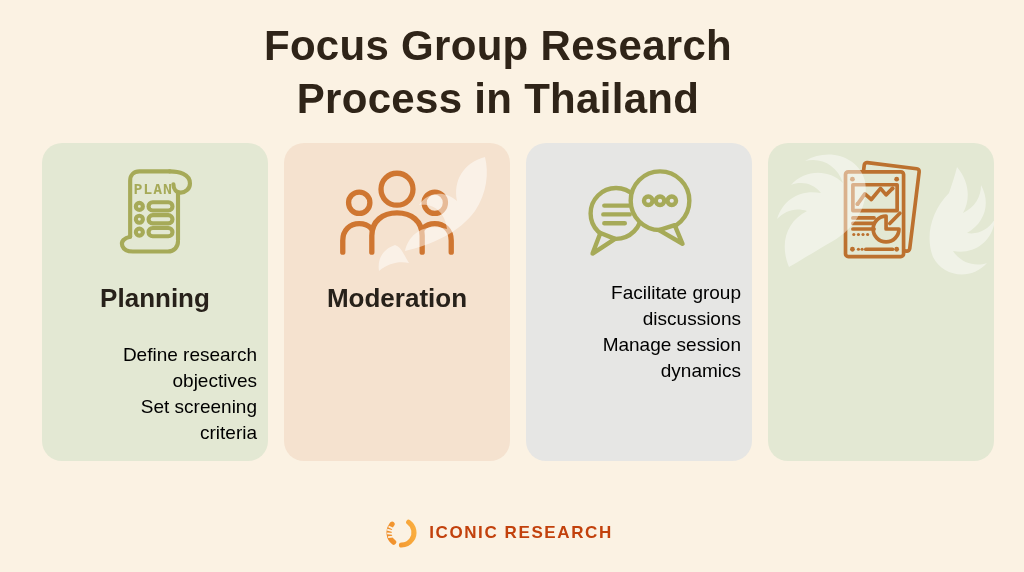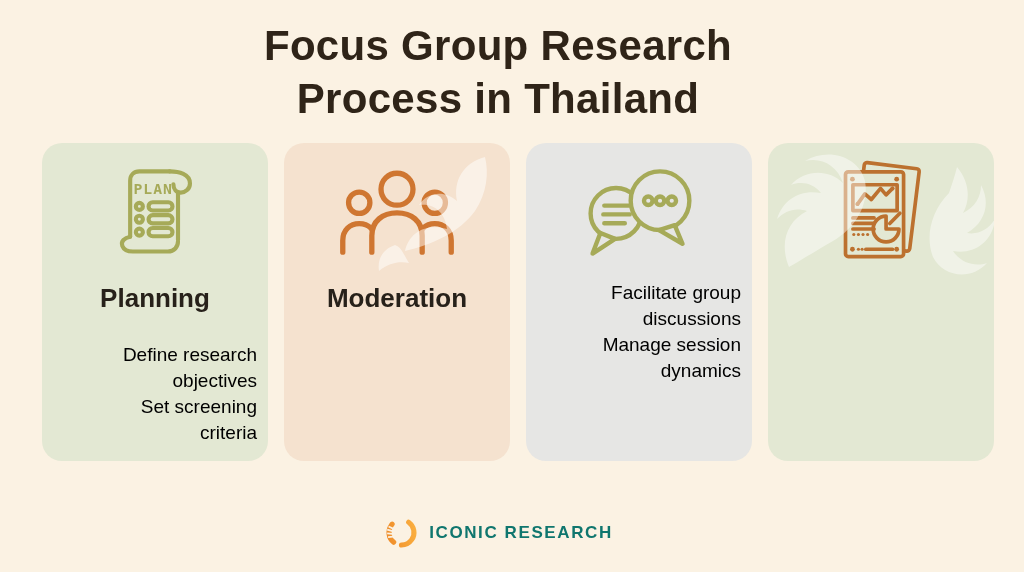--- a/index.html
+++ b/index.html
@@ -34,21 +34,21 @@
   }
   .card-body {
     margin-top:13px; font-size:19px; line-height:26px; color:#000000;
     white-space:pre-line;
   }
   .footer {
     position:absolute; top:514px; left:0; width:100%;
     display:flex; align-items:center; justify-content:center; gap:9px;
   }
   .brand-text {
-    color:#0f766e; font-weight:700; font-size:17px; letter-spacing:1.6px;text-align:center;
+    color:#c2410c; font-weight:700; font-size:17px; letter-spacing:1.6px;text-align:center;
   }
 </style>
 </head>
 <body>
 
 <div class="canvas">
 
   <div class="main-title">Focus Group Research
 Process in Thailand</div>
 

